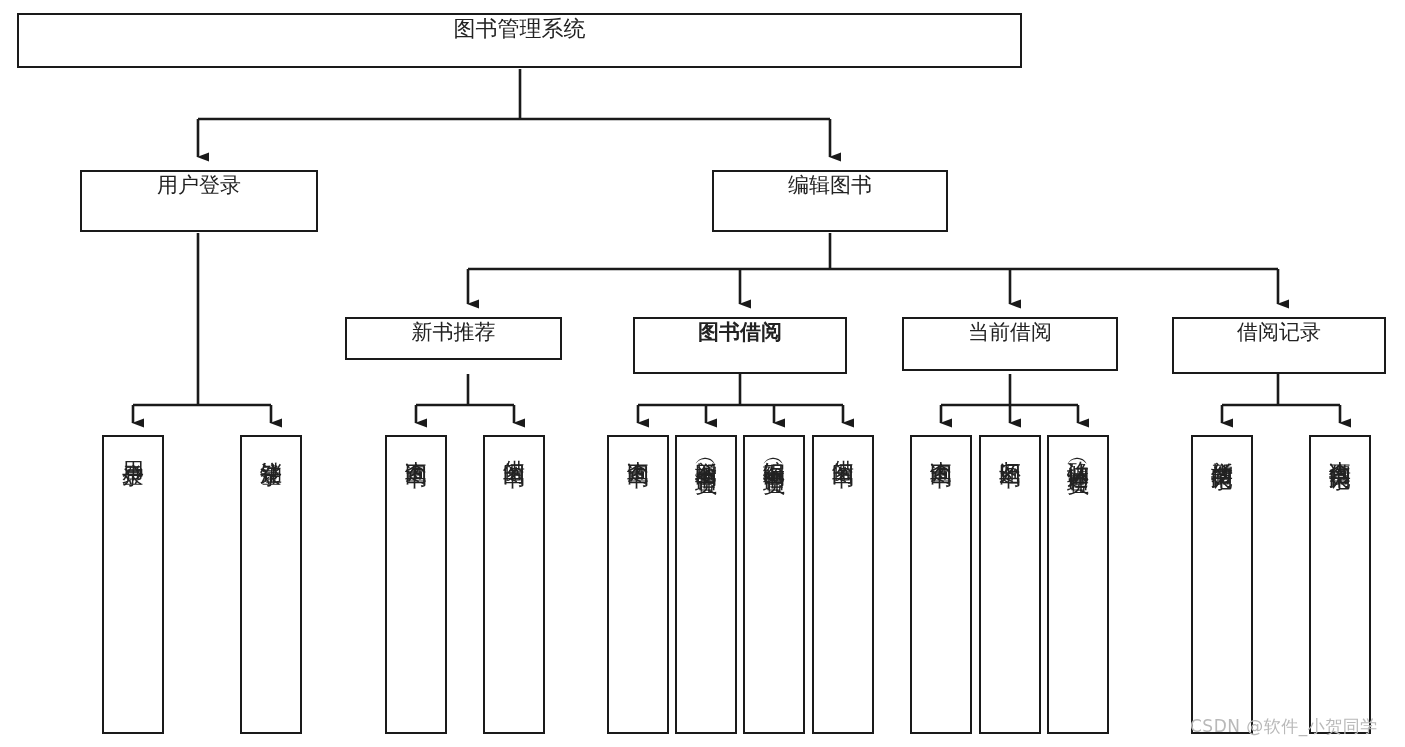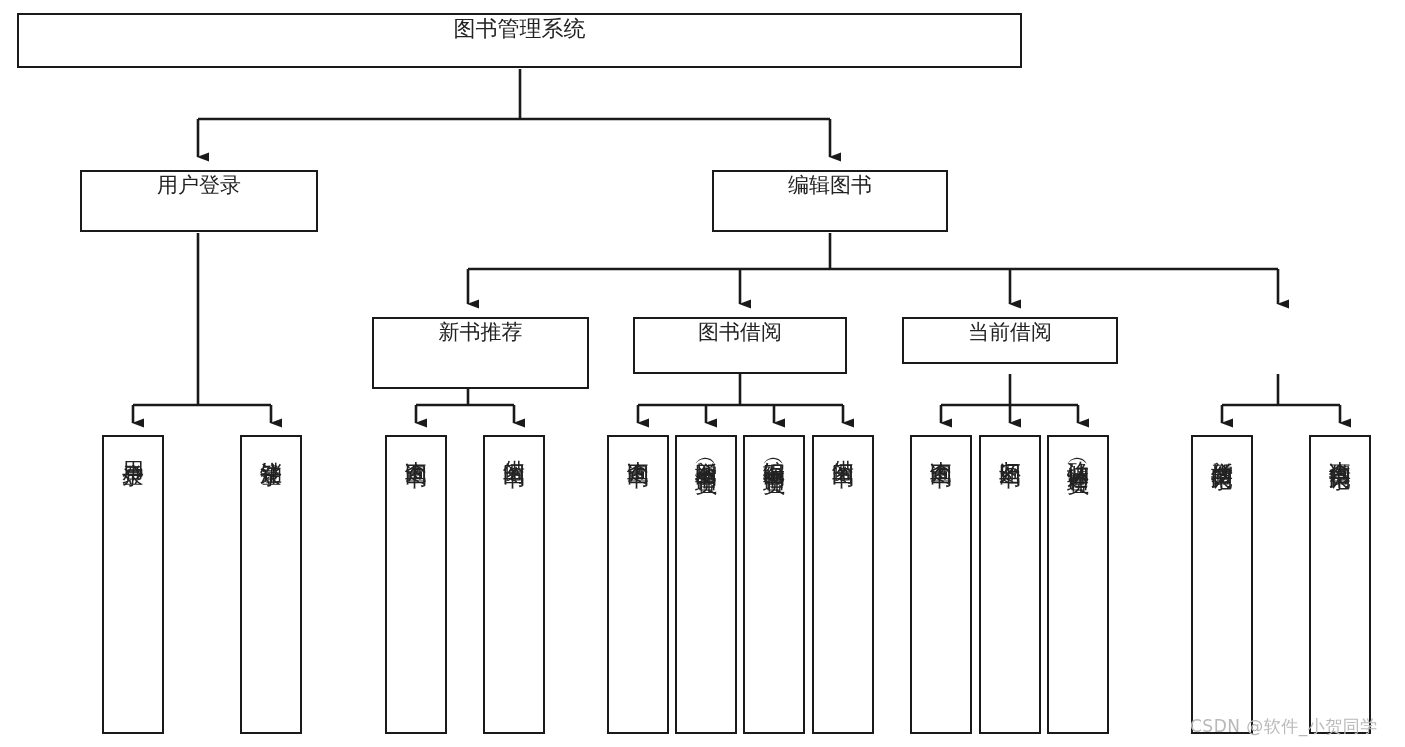--- a/index.html
+++ b/index.html
@@ -124,28 +124,31 @@
     <span class="lbl">图书管理系统</span>
   </div>
 
   <div class="node horiz" style="left:80px; top:170px; width:238px; height:62px;">
     <span class="lbl">用户登录</span>
   </div>
   <div class="node horiz" style="left:712px; top:170px; width:236px; height:62px;">
     <span class="lbl">编辑图书</span>
   </div>
 
-  <div class="node horiz" style="left:372px; top:317px; width:217px; height:72px;">
+  <div class="node horiz" style="left:345px; top:317px; width:217px; height:43px;">
     <span class="lbl">新书推荐</span>
   </div>
-  <div class="node horiz" style="left:633px; top:317px; width:214px; height:57px;">
+  <div class="node horiz" style="left:633px; top:317px; width:214px; height:57px;font-weight:bold;">
     <span class="lbl">图书借阅</span>
   </div>
-  <div class="node horiz" style="left:902px; top:317px; width:216px; height:47px;">
+  <div class="node horiz" style="left:902px; top:317px; width:216px; height:54px;">
     <span class="lbl">当前借阅</span>
+  </div>
+  <div class="node horiz" style="left:1172px; top:317px; width:214px; height:57px;">
+    <span class="lbl">借阅记录</span>
   </div>
 
   <div class="node vert" style="left:102px; top:435px; width:62px; height:299px;">
     <span class="lbl">用户登录</span>
   </div>
   <div class="node vert" style="left:240px; top:435px; width:62px; height:299px;">
     <span class="lbl">注销登录</span>
   </div>
 
   <div class="node vert" style="left:385px; top:435px; width:62px; height:299px;">

